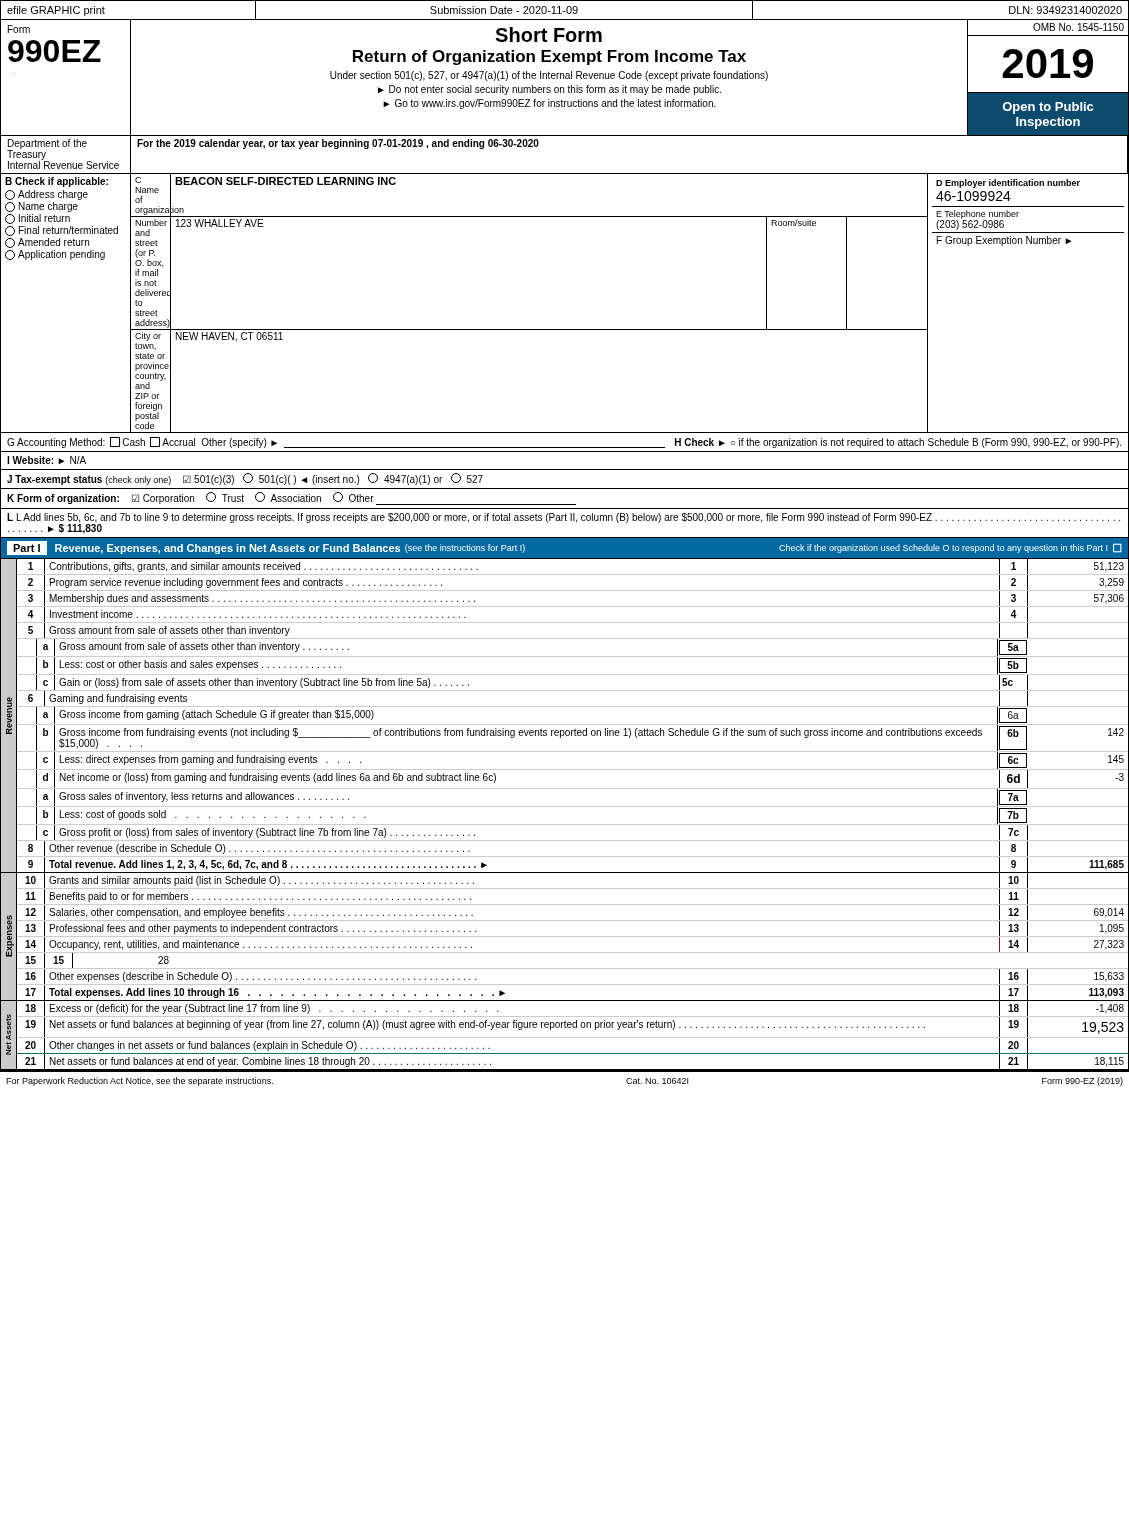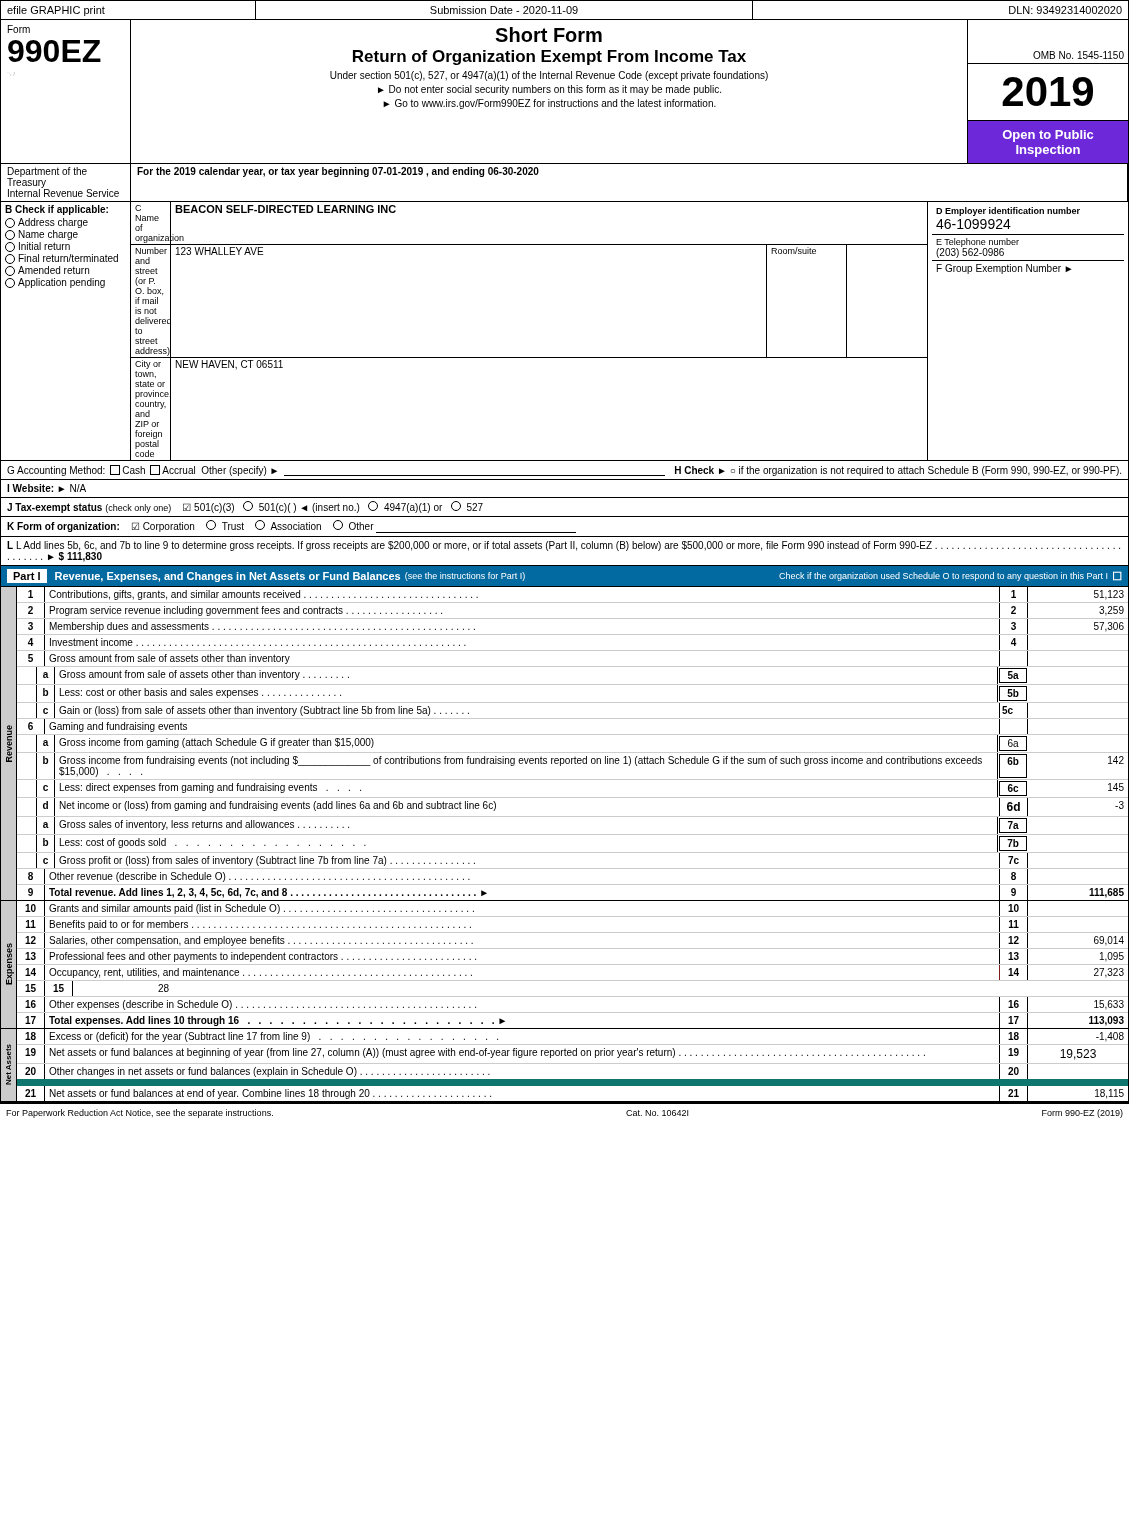--- a/index.html
+++ b/index.html
@@ -91,39 +91,38 @@
     }
     .go-to {
       font-size: 10px;
       margin-top: 3px;
     }
     .header-right {
       width: 160px;
       display: flex;
       flex-direction: column;
       align-items: center;
-      margin-top: 28px;
     }
     .omb-number {
       font-size: 10px;
       text-align: right;
       width: 100%;
       padding: 2px 4px;
       border-bottom: 1px solid black;
     }
     .year-box {
       font-size: 42px;
       font-weight: bold;
       text-align: center;
       padding: 4px;
       border-bottom: 1px solid black;
       width: 100%;
     }
     .open-public-box {
-      background: #6d28d9;
+      background: #0c4a6e;
       color: white;
       text-align: center;
       padding: 6px 8px;
       font-size: 13px;
       font-weight: bold;
       width: 100%;
       flex: 1;
       display: flex;
       flex-direction: column;
       justify-content: center;
@@ -705,24 +704,24 @@
           <div style="width:28px;text-align:center;font-weight:bold;font-size:10px;padding:2px;border-right:1px solid black;">18</div>
           <div style="flex:1;font-size:10px;padding:2px 4px;border-right:1px solid black;">Excess or (deficit) for the year (Subtract line 17 from line 9) &nbsp; . &nbsp; . &nbsp; . &nbsp; . &nbsp; . &nbsp; . &nbsp; . &nbsp; . &nbsp; . &nbsp; . &nbsp; . &nbsp; . &nbsp; . &nbsp; . &nbsp; . &nbsp; . &nbsp; .</div>
           <div style="width:28px;text-align:center;font-weight:bold;font-size:10px;padding:2px;border-right:1px solid black;">18</div>
           <div style="width:100px;text-align:right;font-size:10px;padding:2px 4px;">-1,408</div>
         </div>
 
         <div style="display:flex;border-bottom:1px solid #ccc;">
           <div style="width:28px;text-align:center;font-weight:bold;font-size:10px;padding:2px;border-right:1px solid black;">19</div>
           <div style="flex:1;font-size:10px;padding:2px 4px;border-right:1px solid black;">Net assets or fund balances at beginning of year (from line 27, column (A)) (must agree with end-of-year figure reported on prior year's return) . . . . . . . . . . . . . . . . . . . . . . . . . . . . . . . . . . . . . . . . . . . . .</div>
           <div style="width:28px;text-align:center;font-weight:bold;font-size:10px;padding:2px;border-right:1px solid black;">19</div>
-          <div style="width:100px;text-align:center;font-size:12px;padding:2px 4px;">19,523</div>
-        </div>
-
-        <div style="display:flex;border-bottom:7px solid #0f766e;">
+          <div style="width:100px;text-align:right;font-size:14px;padding:2px 4px;">19,523</div>
+        </div>
+
+        <div style="display:flex;border-bottom:1px solid #0f766e;">
           <div style="width:28px;text-align:center;font-weight:bold;font-size:10px;padding:2px;border-right:1px solid black;">20</div>
           <div style="flex:1;font-size:10px;padding:2px 4px;border-right:1px solid black;">Other changes in net assets or fund balances (explain in Schedule O) . . . . . . . . . . . . . . . . . . . . . . . .</div>
           <div style="width:28px;text-align:center;font-weight:bold;font-size:10px;padding:2px;border-right:1px solid black;">20</div>
           <div style="width:100px;text-align:right;font-size:10px;padding:2px 4px;"></div>
         </div>
 
         <div style="display:flex;">
           <div style="width:28px;text-align:center;font-weight:bold;font-size:10px;padding:2px;border-right:1px solid black;">21</div>
           <div style="flex:1;font-size:10px;padding:2px 4px;border-right:1px solid black;">Net assets or fund balances at end of year. Combine lines 18 through 20 . . . . . . . . . . . . . . . . . . . . . .</div>
           <div style="width:28px;text-align:center;font-weight:bold;font-size:10px;padding:2px;border-right:1px solid black;">21</div>

